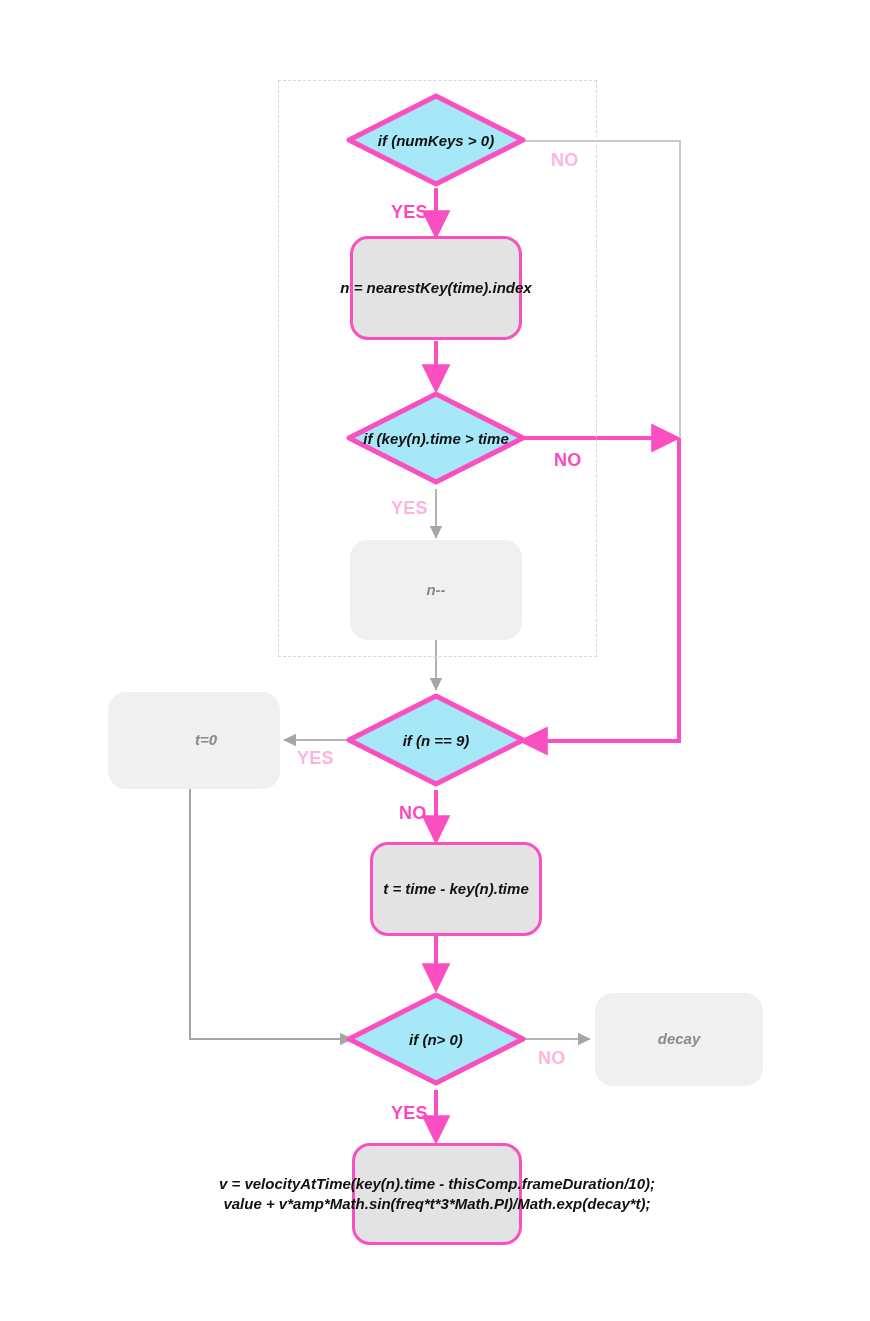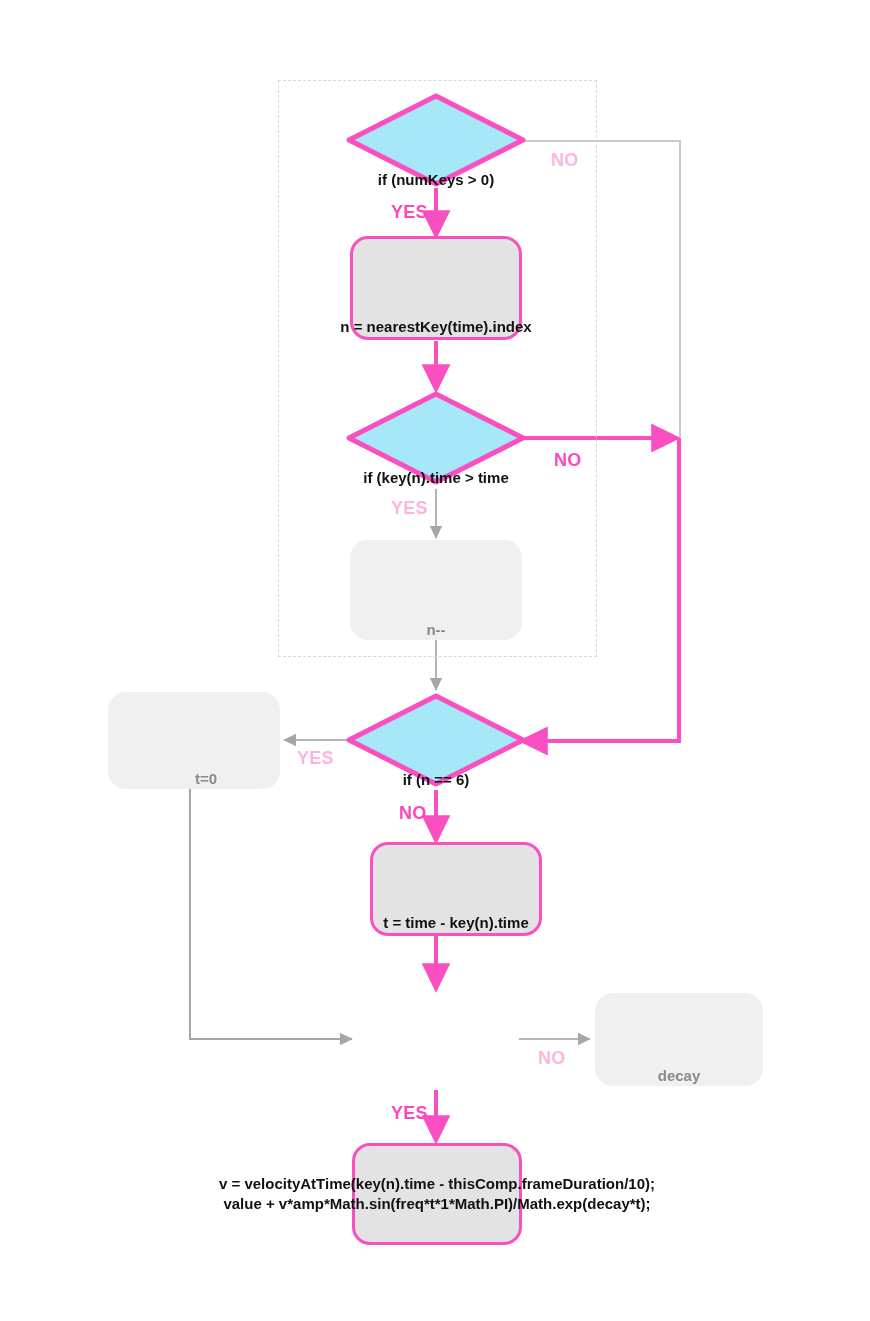--- a/index.html
+++ b/index.html
@@ -21,23 +21,24 @@
     position: absolute;
     left: 0;
     top: 0;
     width: 870px;
     height: 1321px;
   }
   .node {
     position: absolute;
     box-sizing: border-box;
     display: flex;
-    align-items: flex-end;
+    align-items: center;
     justify-content: center;
     text-align: center;
+    font-style: italic;
   }
   
   .proc {
     border-radius: 18px;
   }
   .proc.active {
     background: #e3e3e3;
     border: 3px solid #fa4fc0;
   }
   .proc.inactive {
@@ -158,41 +159,47 @@
   </div>
 
   <div class="node proc inactive" style="left:350px; top:540px; width:172px; height:100px;">
     <span class="label">n--</span>
   </div>
 
   <div class="node decision" style="left:345px; top:692px; width:182px; height:96px;">
     <svg class="diamond-shape" viewBox="0 0 182 96" preserveAspectRatio="none">
       <polygon points="91,4 178,48 91,92 4,48" fill="#a6e7f8" stroke="#fa4fc0" stroke-width="5" stroke-linejoin="round"></polygon>
     </svg>
-    <span class="label">if (n == 6)</span>
+    <span class="label">if (n == 9)</span>
   </div>
 
   <div class="node proc inactive" style="left:108px; top:692px; width:172px; height:97px;padding-left:24px;">
     <span class="label">t=0</span>
   </div>
 
   <div class="node proc active" style="left:350px; top:842px; width:172px; height:94px;margin-left:20px;">
     <span class="label">t = time - key(n).time</span>
   </div>
 
+  <div class="node decision" style="left:345px; top:991px; width:182px; height:96px;">
+    <svg class="diamond-shape" viewBox="0 0 182 96" preserveAspectRatio="none">
+      <polygon points="91,4 178,48 91,92 4,48" fill="#a6e7f8" stroke="#fa4fc0" stroke-width="5" stroke-linejoin="round"></polygon>
+    </svg>
+    <span class="label">if (n&gt; 0)</span>
+  </div>
 
   <div class="node proc inactive" style="left:595px; top:993px; width:168px; height:93px;">
     <span class="label">decay</span>
   </div>
 
   <div class="node proc active" style="left:352px; top:1143px; width:170px; height:102px;">
     <span class="label" style="position:absolute; left:50%; top:50%;
           transform:translate(-50%,-50%); width:760px; white-space:normal;">
       <span>v = velocityAtTime(key(n).time - thisComp.frameDuration/10);</span><br>
-      <span>value + v*amp*Math.sin(freq*t*1*Math.PI)/Math.exp(decay*t);</span>
+      <span>value + v*amp*Math.sin(freq*t*3*Math.PI)/Math.exp(decay*t);</span>
     </span>
   </div>
 
   <span class="edge-label off" style="left:551px; top:150px;">NO</span>
 
   <span class="edge-label on" style="left:391px; top:202px;">YES</span>
 
   <span class="edge-label on" style="left:554px; top:450px;">NO</span>
 
   <span class="edge-label off" style="left:391px; top:498px;">YES</span>

